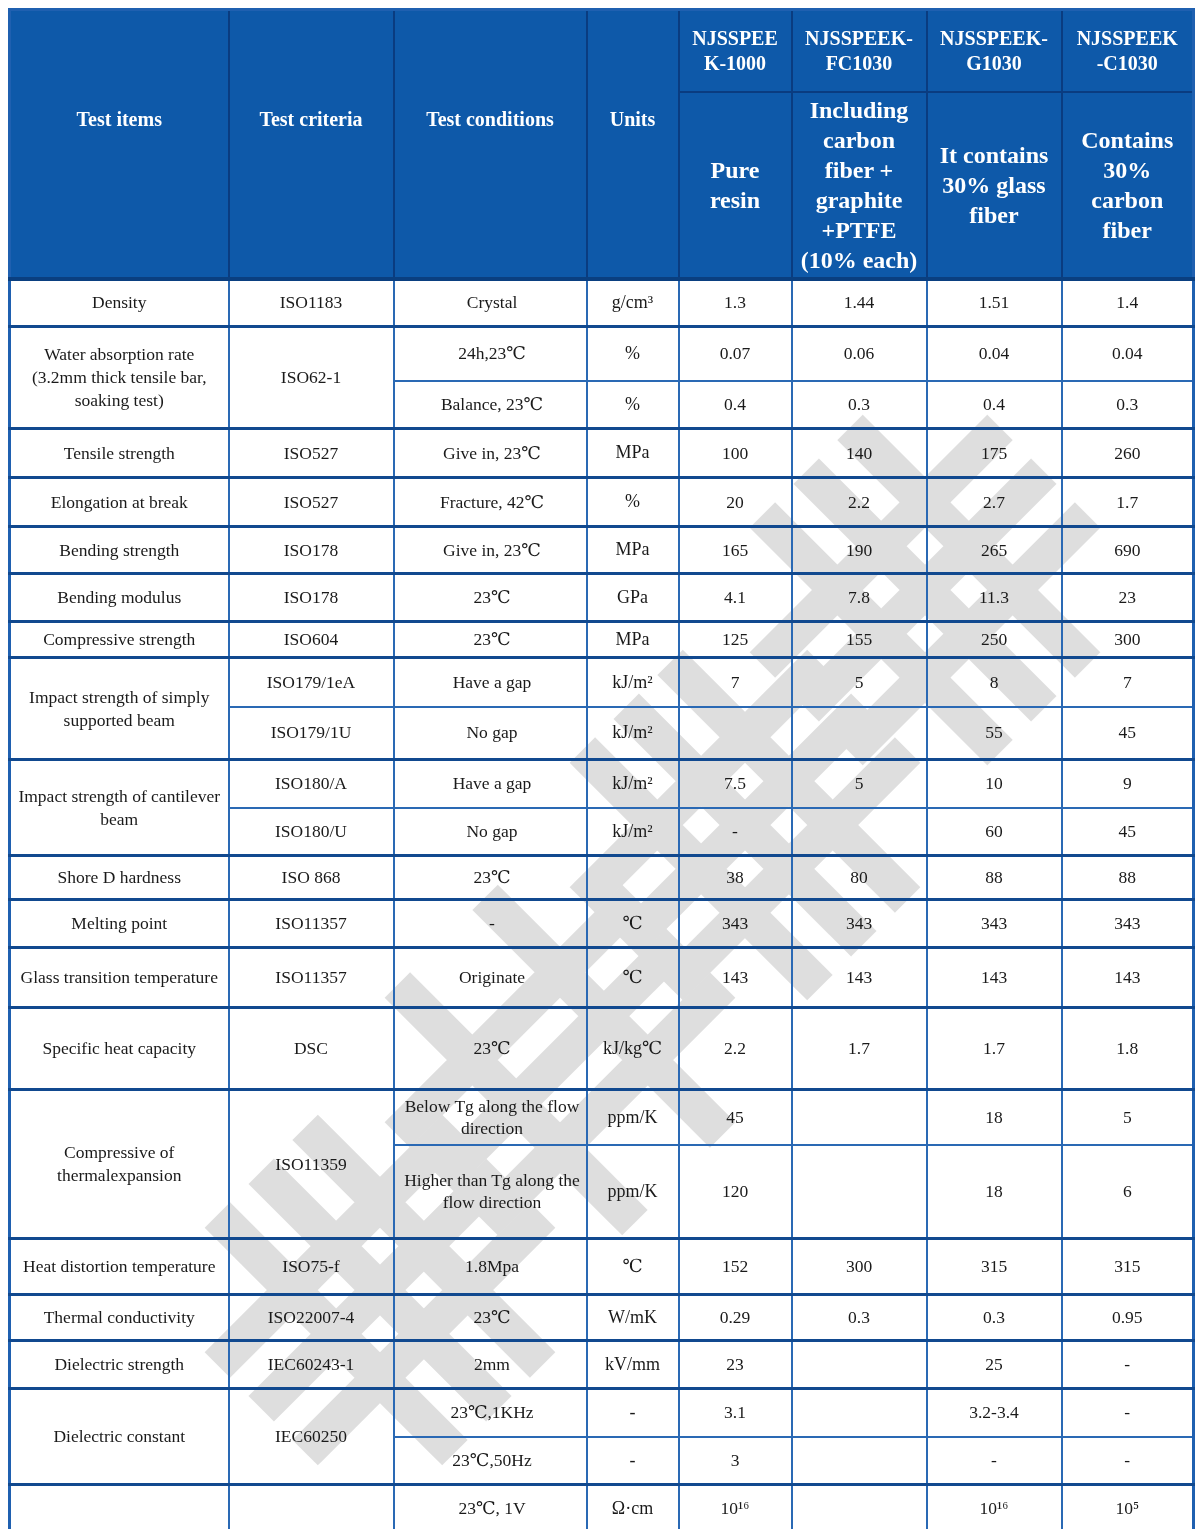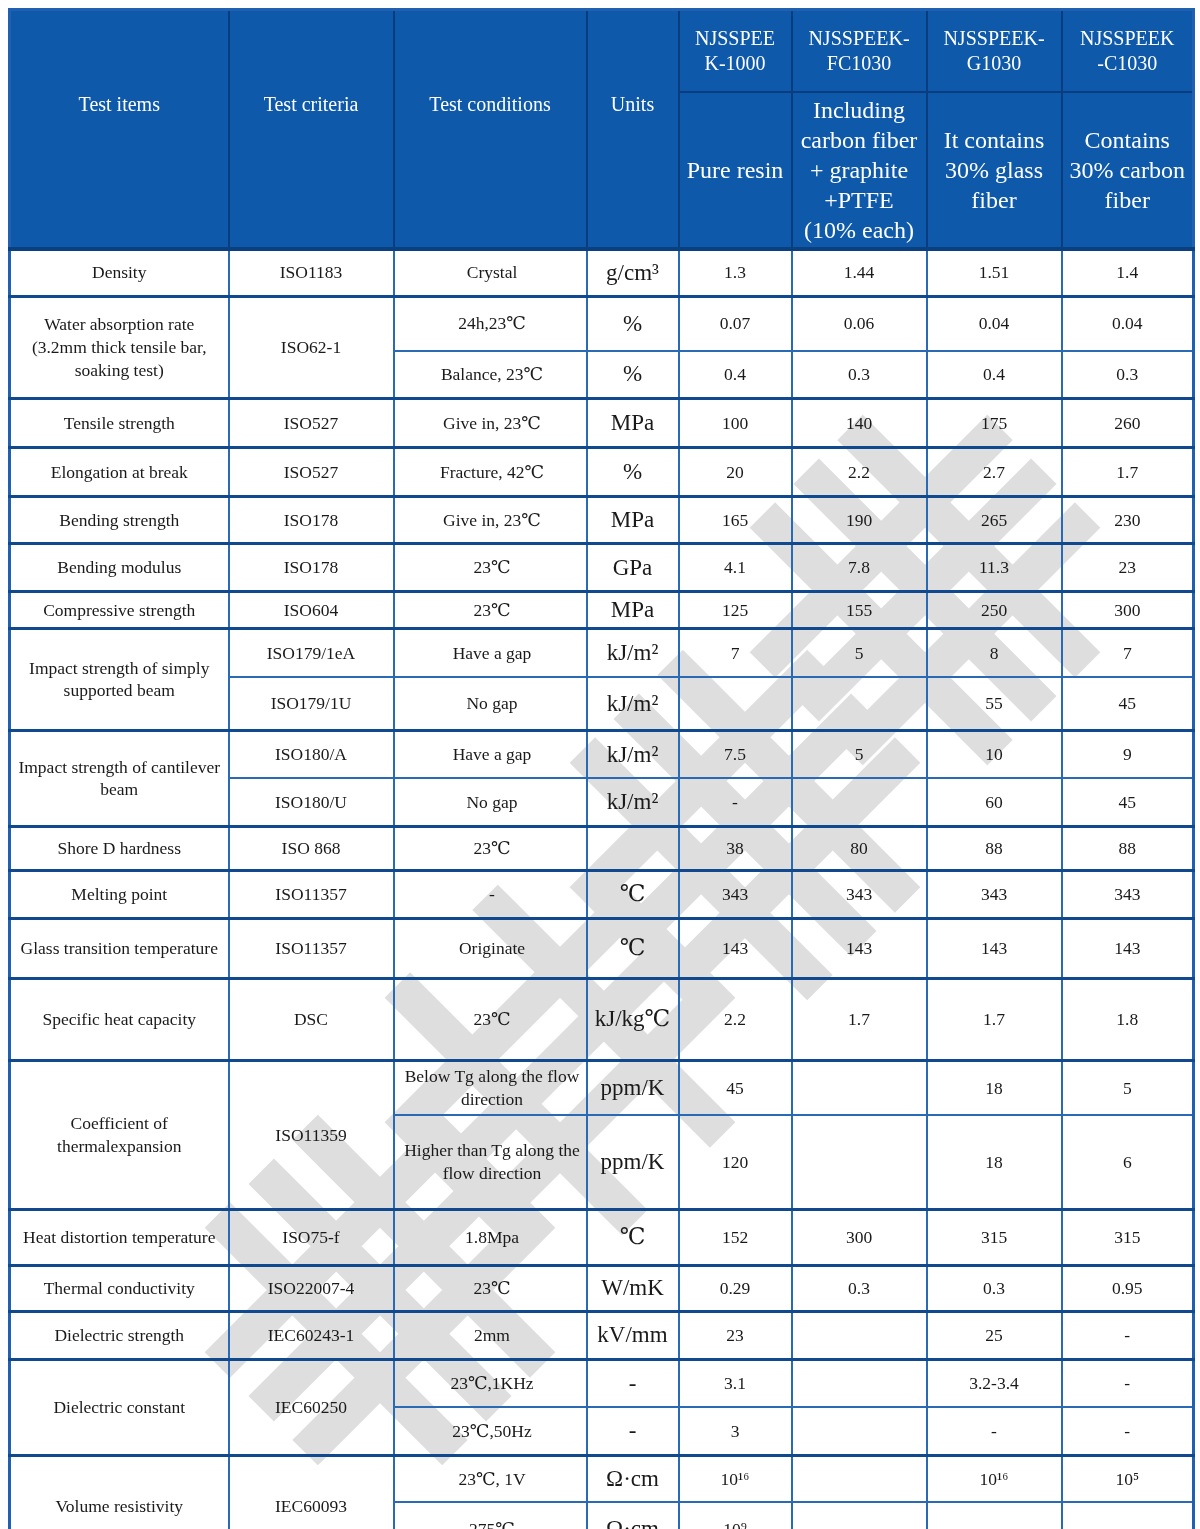--- a/index.html
+++ b/index.html
@@ -22,32 +22,32 @@
     background:transparent;
   }
   th,td{
     border:2px solid #2a69b4;
     text-align:center;vertical-align:middle;
     padding:2px 5px;box-sizing:border-box;
     font-size:17.5px;line-height:1.3;
     background:transparent;
   }
   thead th{
-    background:#0e59a9;color:#ffffff;font-weight:normal;
+    background:#0e59a9;color:#ffffff;font-weight:bold;
     border:2px solid #0a3c80;
   }
   thead tr.hrow1{height:82px;}
   thead tr.hrow2{height:128px;}
   thead{border-bottom:4px solid #0a3f80;}
   .span-head{font-size:20px;padding-bottom:52px;}
   .prod-name{font-size:20px;white-space:pre-line;line-height:1.25;}
   .prod-desc{font-size:24px;line-height:1.25;padding:2px 6px;}
   tbody tr.gs td{border-top:3px solid #11498f;}
   tbody tr:first-child td{border-top:none;}
-  .unit{font-size:23px;}
+  .unit{font-size:18px;}
   .val{font-size:17.5px;}
   .cond{font-size:17.5px;padding-left:9px;}
 </style>
 </head>
 <body>
 
 <div class="page">
 
   <div class="watermark">
     <svg width="1184" height="1513" viewBox="0 0 1184 1513" xmlns="http://www.w3.org/2000/svg">
@@ -156,21 +156,21 @@
       </tr>
 
       <tr class="gs" style="height:47px">
         <td class="item">Bending strength</td>
         <td>ISO178</td>
         <td class="cond">Give in, 23℃</td>
         <td class="unit">MPa</td>
         <td class="val">165</td>
         <td class="val">190</td>
         <td class="val">265</td>
-        <td class="val">230</td>
+        <td class="val">690</td>
       </tr>
 
       <tr class="gs" style="height:48px">
         <td class="item">Bending modulus</td>
         <td>ISO178</td>
         <td class="cond">23℃</td>
         <td class="unit">GPa</td>
         <td class="val">4.1</td>
         <td class="val">7.8</td>
         <td class="val">11.3</td>
@@ -266,21 +266,21 @@
         <td>DSC</td>
         <td class="cond">23℃</td>
         <td class="unit">kJ/kg℃</td>
         <td class="val">2.2</td>
         <td class="val">1.7</td>
         <td class="val">1.7</td>
         <td class="val">1.8</td>
       </tr>
 
       <tr class="gs" style="height:55px">
-        <td class="item" rowspan="2">Coefficient of thermalexpansion</td>
+        <td class="item" rowspan="2">Compressive of thermalexpansion</td>
         <td rowspan="2">ISO11359</td>
         <td class="cond">Below Tg along the flow direction</td>
         <td class="unit">ppm/K</td>
         <td class="val">45</td>
         <td class="val"></td>
         <td class="val">18</td>
         <td class="val">5</td>
       </tr>
       <tr style="height:94px">
         <td class="cond">Higher than Tg along the flow direction</td>

